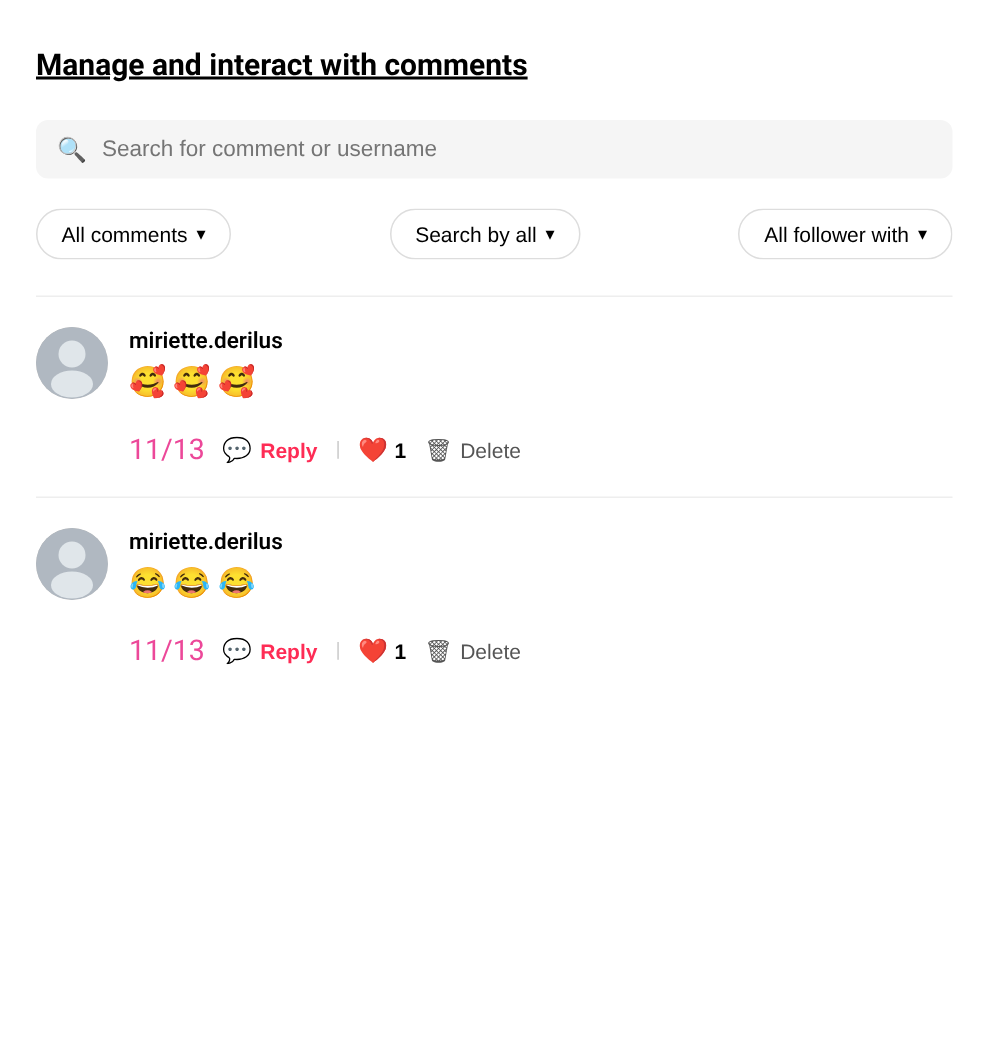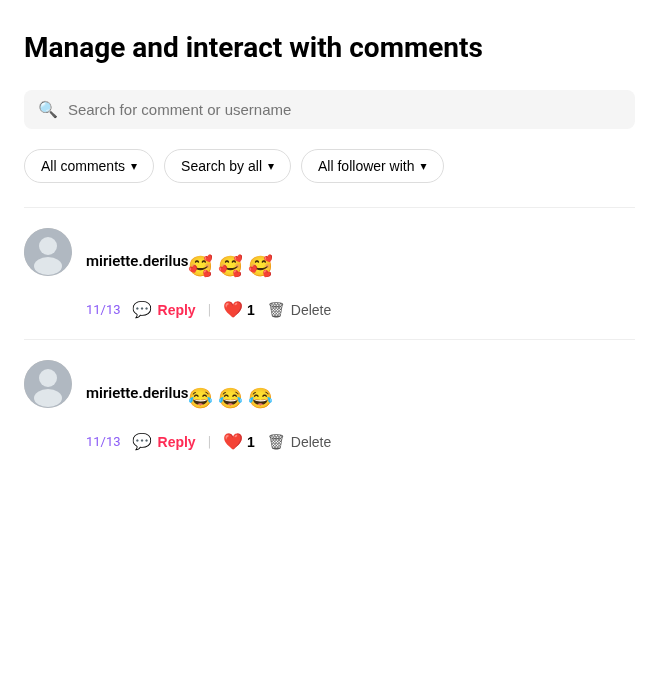--- a/index.html
+++ b/index.html
@@ -6,24 +6,25 @@
     body {
       font-family: -apple-system, BlinkMacSystemFont, "Segoe UI", Roboto, sans-serif;
       background: #fff;
       width: 659px;
       min-height: 695px;
       padding: 30px 24px;
       color: #000;
     }
 
     [data-name="page-title"] {
-      font-size: 28px;
+      font-size: 20px;
       font-weight: 700;
       margin-bottom: 24px;
       line-height: 1.3;
+      text-decoration: underline;
     }
 
     [data-name="search-bar"] {
       display: flex;
       align-items: center;
       background: #f5f5f5;
       border-radius: 8px;
       padding: 10px 14px;
       margin-bottom: 20px;
       width: 100%;
@@ -43,20 +44,21 @@
       font-size: 15px;
       color: #7f1d1d;
       width: 100%;
     }
 
     [data-name="filter-bar"] {
       display: flex;
       gap: 10px;
       margin-bottom: 24px;
       overflow: hidden;
+      justify-content: space-between;
     }
 
     .filter-btn {
       display: flex;
       align-items: center;
       gap: 6px;
       border: 1px solid #ddd;
       border-radius: 20px;
       padding: 8px 16px;
       background: #fff;
@@ -104,22 +106,21 @@
       height: 100%;
       background: linear-gradient(135deg, #b0b0b0 0%, #d0d0d0 100%);
       display: flex;
       align-items: center;
       justify-content: center;
       font-size: 20px;
     }
 
     [data-name="comment-body"] {
       display: flex;
-      flex-direction: row;
-      margin-top: 24px;
+      flex-direction: column;
     }
 
     [data-name="username"] {
       font-size: 15px;
       font-weight: 600;
       margin-bottom: 4px;
     }
 
     [data-name="comment-text"] {
       font-size: 20px;
@@ -128,22 +129,22 @@
 
     [data-name="comment-actions"] {
       display: flex;
       align-items: center;
       gap: 12px;
       padding-left: 62px;
       margin-top: 8px;
     }
 
     [data-name="comment-date"] {
-      font-size: 13px;
-      color: #8b5cf6;
+      font-size: 19px;
+      color: #ec4899;
     }
 
     [data-name="reply-button"] {
       display: flex;
       align-items: center;
       gap: 5px;
       color: #fe2c55;
       font-size: 14px;
       font-weight: 600;
       cursor: pointer;

